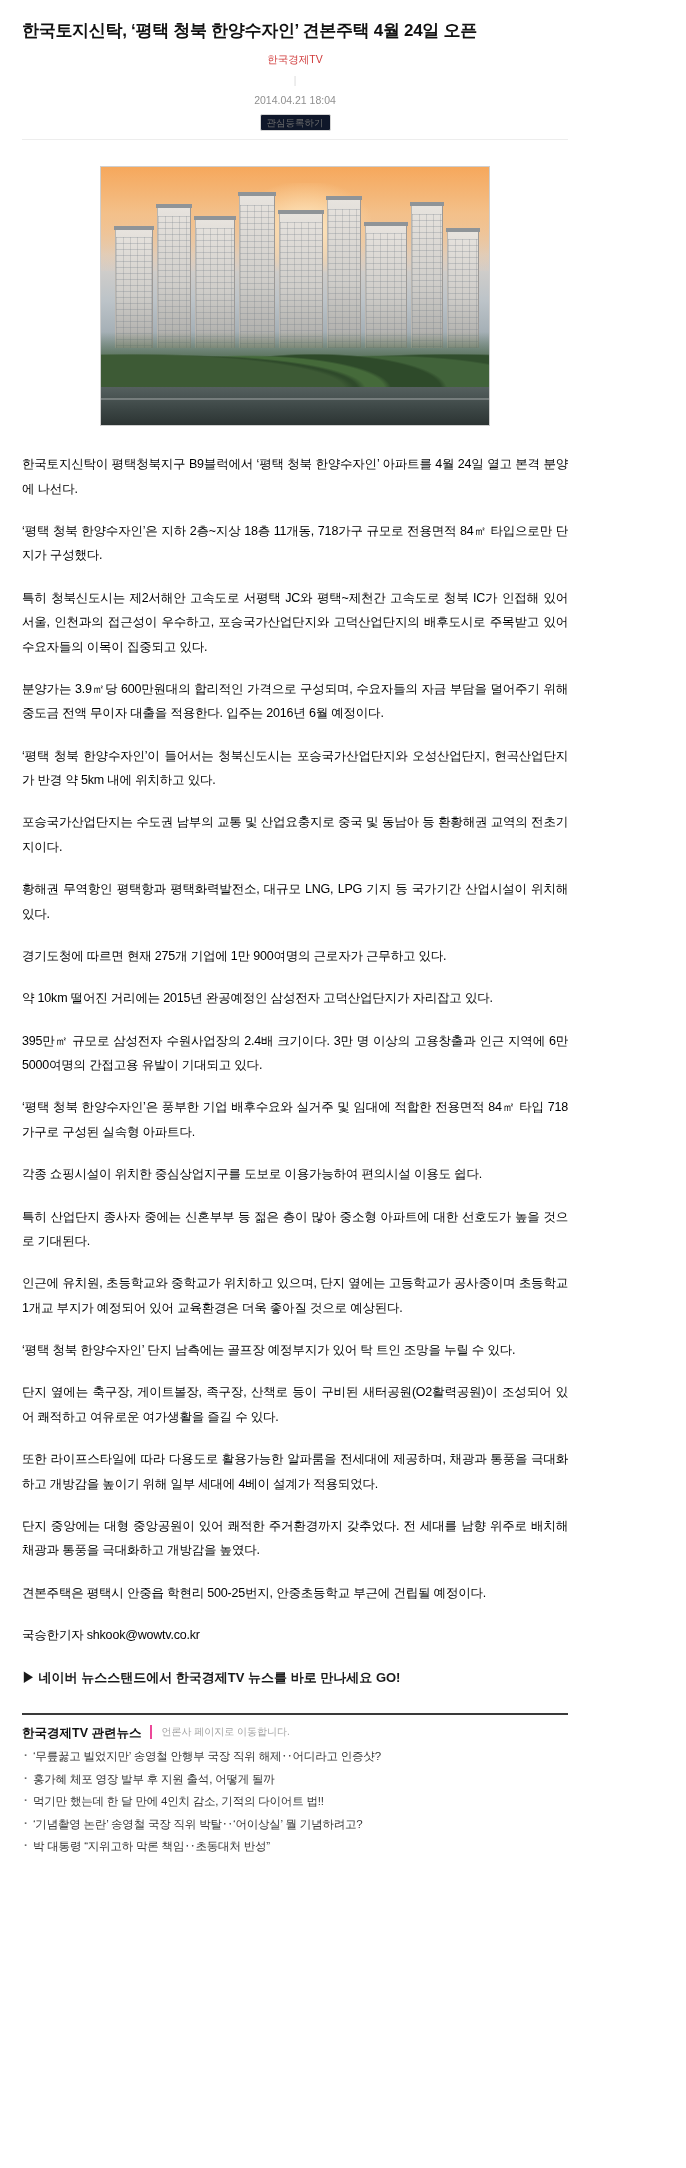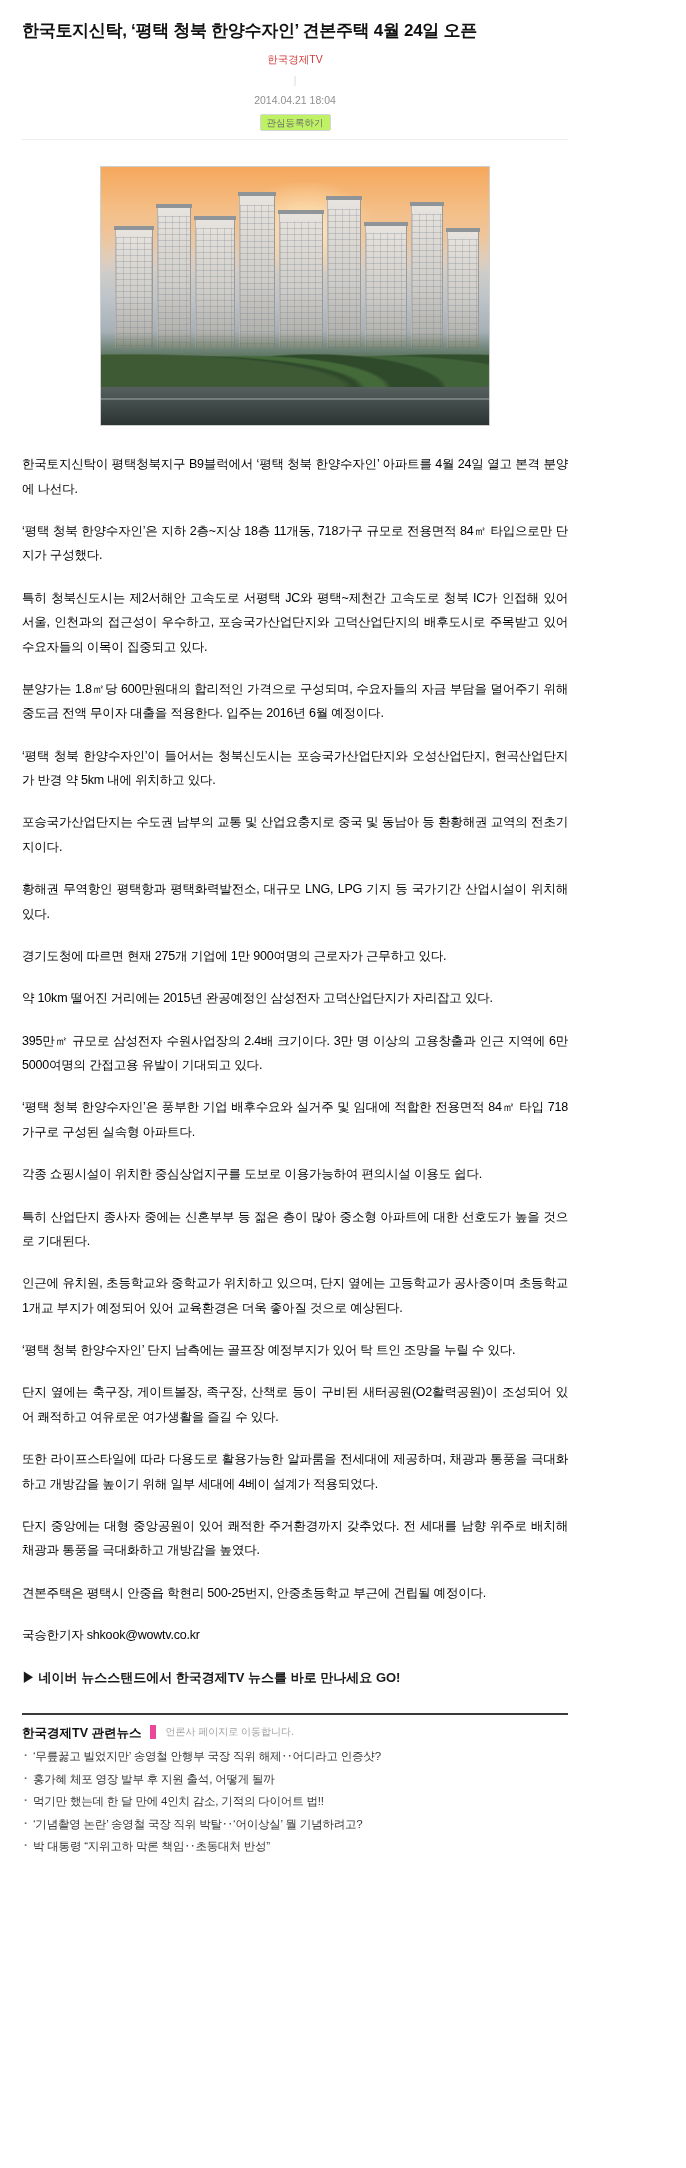--- a/index.html
+++ b/index.html
@@ -44,21 +44,21 @@
   }
   .byline .date {
     color: #8f8f8f;
   }
   .byline .subscribe {
     border: 1px solid #d6d6d6;
     color: #6d6d6d;
     font-size: 9.5px;
     padding: 2px 6px;
     border-radius: 2px;
-    background: #bef264;
+    background: #0f172a;
     line-height: 1.2;
     cursor: pointer;
   }
   .head-rule {
     border-top: 1px solid #ededed;
     margin: 8px 0 0 0;
   }
 
   
   .photo-wrap {
@@ -167,21 +167,21 @@
     margin-bottom: 3px;
   }
   .related-title {
     font-size: 12.5px;
     font-weight: bold;
     color: #111111;
   }
   .related-note {
     font-size: 10px;
     color: #a0a0a0;
-    border-left: 6px solid #ec4899;
+    border-left: 2px solid #ec4899;
     padding-left: 9px;
   }
   ul.related-list {
     list-style: none;
     margin: 0;
     padding: 0;
   }
   ul.related-list li {
     font-size: 11.5px;
     color: #333333;
@@ -249,21 +249,21 @@
 
       <div class="trees"></div>
       <div class="ground"></div>
     </div>
   </div>
 
   <div>
     <p class="para">한국토지신탁이 평택청북지구 B9블럭에서 ‘평택 청북 한양수자인’ 아파트를 4월 24일 열고 본격 분양에 나선다.</p>
     <p class="para">‘평택 청북 한양수자인’은 지하 2층~지상 18층 11개동, 718가구 규모로 전용면적 84㎡ 타입으로만 단지가 구성했다.</p>
     <p class="para">특히 청북신도시는 제2서해안 고속도로 서평택 JC와 평택~제천간 고속도로 청북 IC가 인접해 있어 서울, 인천과의 접근성이 우수하고, 포승국가산업단지와 고덕산업단지의 배후도시로 주목받고 있어 수요자들의 이목이 집중되고 있다.</p>
-    <p class="para">분양가는 1.8㎡당 600만원대의 합리적인 가격으로 구성되며, 수요자들의 자금 부담을 덜어주기 위해 중도금 전액 무이자 대출을 적용한다. 입주는 2016년 6월 예정이다.</p>
+    <p class="para">분양가는 3.9㎡당 600만원대의 합리적인 가격으로 구성되며, 수요자들의 자금 부담을 덜어주기 위해 중도금 전액 무이자 대출을 적용한다. 입주는 2016년 6월 예정이다.</p>
     <p class="para">‘평택 청북 한양수자인’이 들어서는 청북신도시는 포승국가산업단지와 오성산업단지, 현곡산업단지가 반경 약 5km 내에 위치하고 있다.</p>
     <p class="para">포승국가산업단지는 수도권 남부의 교통 및 산업요충지로 중국 및 동남아 등 환황해권 교역의 전초기지이다.</p>
     <p class="para">황해권 무역항인 평택항과 평택화력발전소, 대규모 LNG, LPG 기지 등 국가기간 산업시설이 위치해있다.</p>
     <p class="para">경기도청에 따르면 현재 275개 기업에 1만 900여명의 근로자가 근무하고 있다.</p>
     <p class="para">약 10km 떨어진 거리에는 2015년 완공예정인 삼성전자 고덕산업단지가 자리잡고 있다.</p>
     <p class="para">395만㎡ 규모로 삼성전자 수원사업장의 2.4배 크기이다. 3만 명 이상의 고용창출과 인근 지역에 6만 5000여명의 간접고용 유발이 기대되고 있다.</p>
     <p class="para">‘평택 청북 한양수자인’은 풍부한 기업 배후수요와 실거주 및 임대에 적합한 전용면적 84㎡ 타입 718가구로 구성된 실속형 아파트다.</p>
     <p class="para">각종 쇼핑시설이 위치한 중심상업지구를 도보로 이용가능하여 편의시설 이용도 쉽다.</p>
     <p class="para">특히 산업단지 종사자 중에는 신혼부부 등 젊은 층이 많아 중소형 아파트에 대한 선호도가 높을 것으로 기대된다.</p>
     <p class="para">인근에 유치원, 초등학교와 중학교가 위치하고 있으며, 단지 옆에는 고등학교가 공사중이며 초등학교 1개교 부지가 예정되어 있어 교육환경은 더욱 좋아질 것으로 예상된다.</p>

